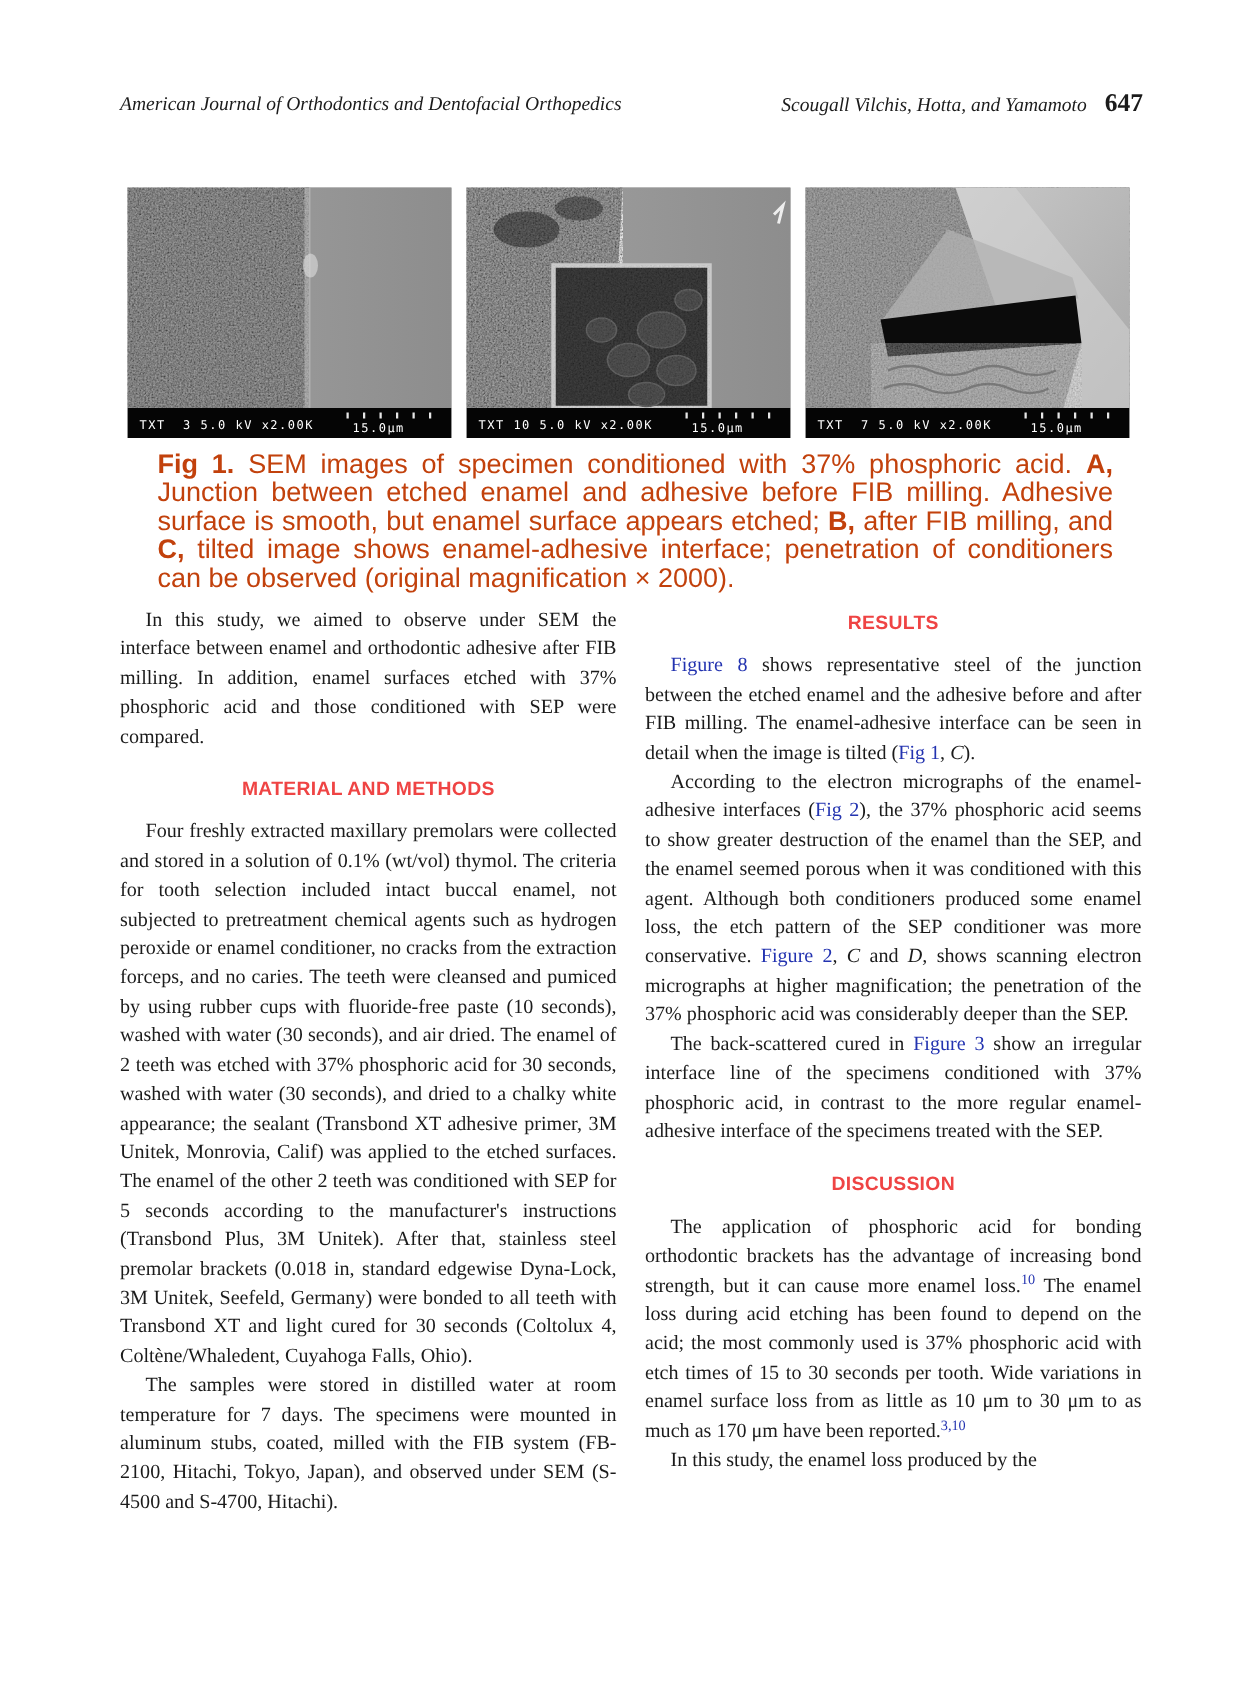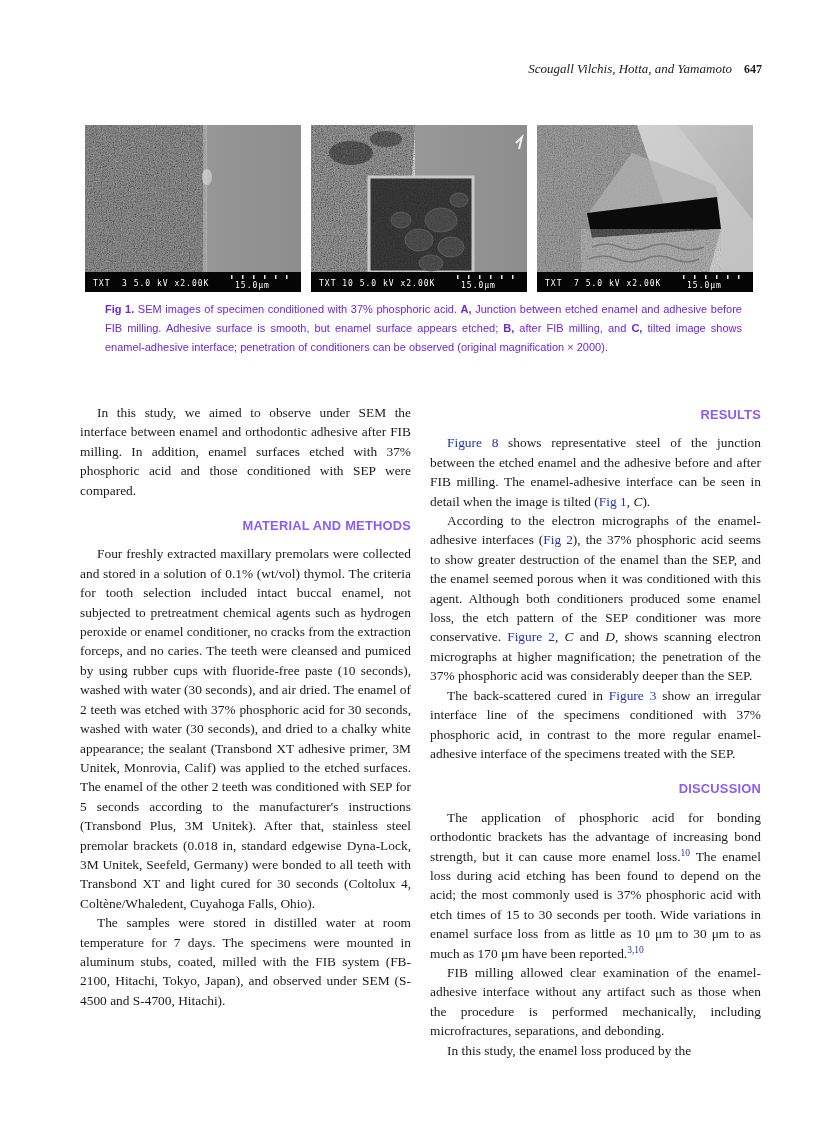--- a/index.html
+++ b/index.html
@@ -5,58 +5,59 @@
   html,body{margin:0;padding:0;background:#ffffff;}
   .page{position:relative;width:838px;height:1122px;background:#ffffff;
         font-family:"Liberation Serif",serif;color:#1b1b1b;overflow:hidden;}
 
   
   .runhead{position:absolute;top:62px;left:80px;right:76px;display:flex;
            justify-content:space-between;align-items:flex-start;
            font-size:13px;line-height:14.5px;font-style:italic;}
   .runhead .left{max-width:420px;}
   .runhead .right{text-align:right;white-space:nowrap;}
-  .pageno{font-style:normal;font-weight:bold;margin-left:12px;font-size:12px;}
+  .pageno{font-style:normal;font-weight:bold;margin-left:12px;font-size:17px;}
 
   
   .figures{position:absolute;top:125px;left:85px;display:flex;gap:10px;}
   .fig{width:216px;height:167px;background:#888;}
   .bartext{font-family:"DejaVu Sans Mono",monospace;font-size:8px;fill:#ffffff;
            letter-spacing:1px;white-space:pre;}
 
   
   .caption{position:absolute;top:300px;left:105px;width:637px;
-           font-family:"Liberation Sans",sans-serif;font-size:11px;
-           line-height:19px;text-align:justify;color:#6d28d9;}
+           font-family:"Liberation Sans",sans-serif;font-size:18px;
+           line-height:19px;text-align:justify;color:#c2410c;}
 
   
   .col{position:absolute;top:403px;width:331px;font-size:13.4px;
        line-height:19.4px;text-align:justify;}
   .col-left{left:80px;}
   .col-right{left:430px;}
   .body-p{margin:0;text-align:justify;}
   .body-p.indent{text-indent:17px;}
   .sec-heading{font-family:"Liberation Sans",sans-serif;font-weight:bold;
                font-size:12.9px;letter-spacing:.2px;margin:16px 0 9px 0;
-               text-align:right;color:#8b5cf6;}
+               text-align:center;color:#ef4444;}
   .sec-heading.first{margin-top:2px;}
 
   
   .rs-bold{font-weight:bold;}
   .rs-italic{font-style:italic;}
   .rs-link{color:#2333b0;}
   .rs-suplink{color:#2333b0;font-size:9.5px;position:relative;top:-4.5px;line-height:0;}
 </style>
 </head>
 <body>
 
 <div class="page">
 
   <div class="runhead">
     <div class="left">
+      <div>American Journal of Orthodontics and Dentofacial Orthopedics</div>
     </div>
     <div class="right">
       <span>Scougall Vilchis, Hotta, and Yamamoto</span><span class="pageno">647</span>
     </div>
   </div>
 
   <div class="figures">
 
     <svg width="0" height="0" style="position:absolute" aria-hidden="true">
       <defs>
@@ -167,17 +168,16 @@
       <p class="body-p indent"><span>Four freshly extracted maxillary premolars were collected and stored in a solution of 0.1% (wt/vol) thymol. The criteria for tooth selection included intact buccal enamel, not subjected to pretreatment chemical agents such as hydrogen peroxide or enamel conditioner, no cracks from the extraction forceps, and no caries. The teeth were cleansed and pumiced by using rubber cups with fluoride-free paste (10 seconds), washed with water (30 seconds), and air dried. The enamel of 2 teeth was etched with 37% phosphoric acid for 30 seconds, washed with water (30 seconds), and dried to a chalky white appearance; the sealant (Transbond XT adhesive primer, 3M Unitek, Monrovia, Calif) was applied to the etched surfaces. The enamel of the other 2 teeth was conditioned with SEP for 5 seconds according to the manufacturer's instructions (Transbond Plus, 3M Unitek). After that, stainless steel premolar brackets (0.018 in, standard edgewise Dyna-Lock, 3M Unitek, Seefeld, Germany) were bonded to all teeth with Transbond XT and light cured for 30 seconds (Coltolux 4, Coltène/Whaledent, Cuyahoga Falls, Ohio).</span></p>
       <p class="body-p indent"><span>The samples were stored in distilled water at room temperature for 7 days. The specimens were mounted in aluminum stubs, coated, milled with the FIB system (FB-2100, Hitachi, Tokyo, Japan), and observed under SEM (S-4500 and S-4700, Hitachi).</span></p>
     </div>
   <div class="col col-right">
       <div class="sec-heading first">RESULTS</div>
       <p class="body-p indent"><span class="rs-link">Figure 8</span><span> shows representative steel of the junction between the etched enamel and the adhesive before and after FIB milling. The enamel-adhesive interface can be seen in detail when the image is tilted (</span><span class="rs-link">Fig 1</span><span>, </span><span class="rs-italic">C</span><span>).</span></p>
       <p class="body-p indent"><span>According to the electron micrographs of the enamel-adhesive interfaces (</span><span class="rs-link">Fig 2</span><span>), the 37% phosphoric acid seems to show greater destruction of the enamel than the SEP, and the enamel seemed porous when it was conditioned with this agent. Although both conditioners produced some enamel loss, the etch pattern of the SEP conditioner was more conservative. </span><span class="rs-link">Figure 2</span><span>, </span><span class="rs-italic">C</span><span> and </span><span class="rs-italic">D,</span><span> shows scanning electron micrographs at higher magnification; the penetration of the 37% phosphoric acid was considerably deeper than the SEP.</span></p>
       <p class="body-p indent"><span>The back-scattered cured in </span><span class="rs-link">Figure 3</span><span> show an irregular interface line of the specimens conditioned with 37% phosphoric acid, in contrast to the more regular enamel-adhesive interface of the specimens treated with the SEP.</span></p>
       <div class="sec-heading">DISCUSSION</div>
       <p class="body-p indent"><span>The application of phosphoric acid for bonding orthodontic brackets has the advantage of increasing bond strength, but it can cause more enamel loss.</span><span class="rs-suplink">10</span><span> The enamel loss during acid etching has been found to depend on the acid; the most commonly used is 37% phosphoric acid with etch times of 15 to 30 seconds per tooth. Wide variations in enamel surface loss from as little as 10 μm to 30 μm to as much as 170 μm have been reported.</span><span class="rs-suplink">3,10</span></p>
-      <p class="body-p indent"><span>FIB milling allowed clear examination of the enamel-adhesive interface without any artifact such as those when the procedure is performed mechanically, including microfractures, separations, and debonding.</span></p>
       <p class="body-p indent"><span>In this study, the enamel loss produced by the</span></p>
     </div>
 
 </div>
 
 </body></html>

